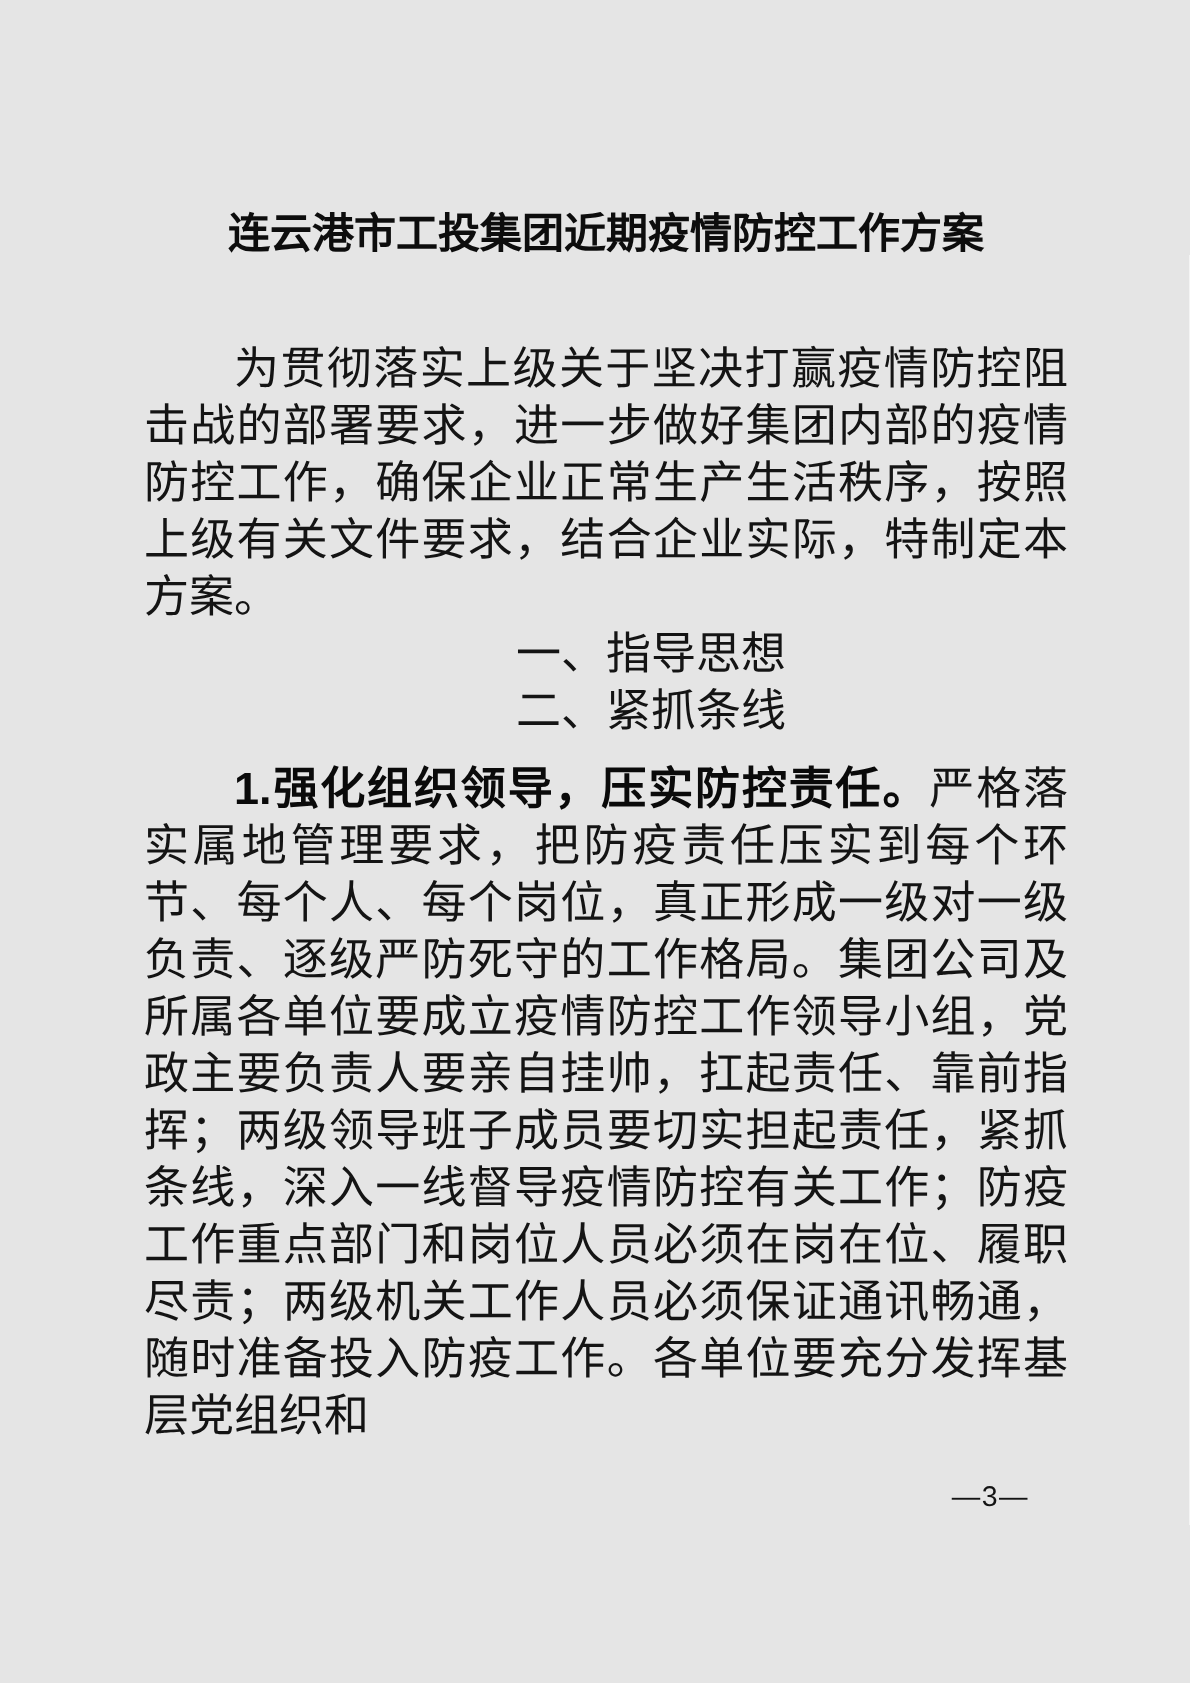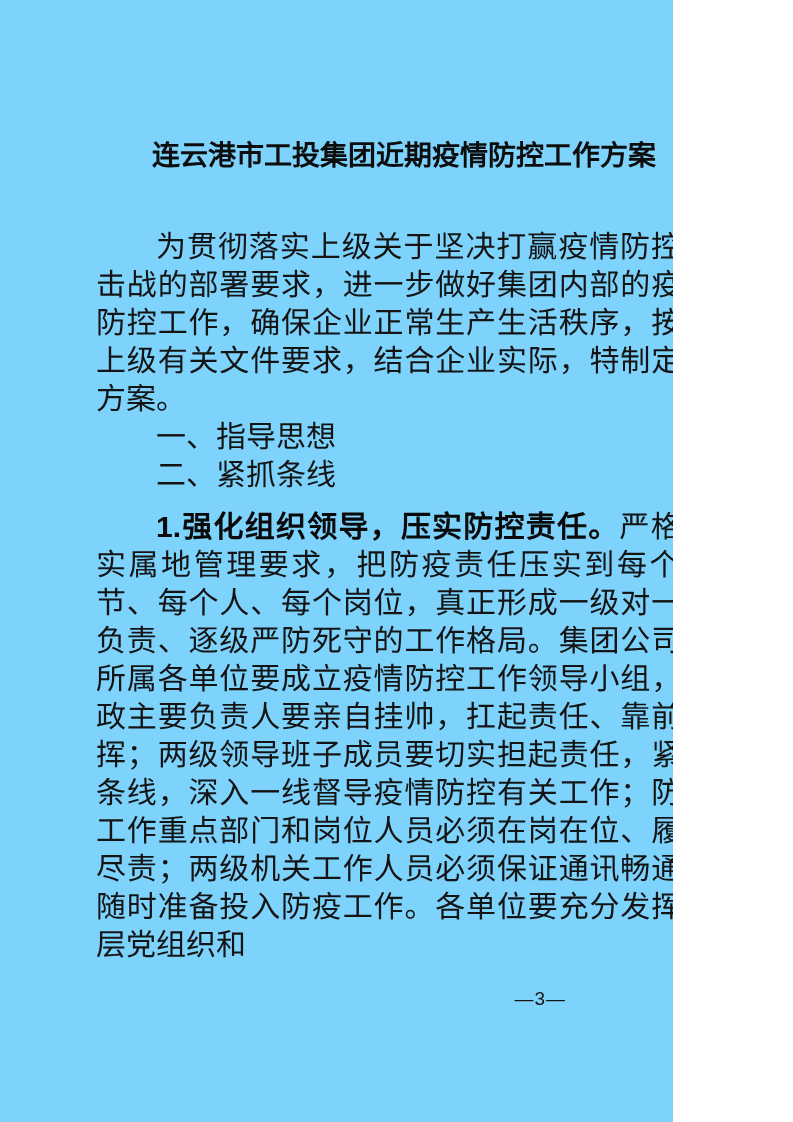--- a/index.html
+++ b/index.html
@@ -11,23 +11,23 @@
   body {
     width: 793px;
     height: 1122px;
     position: relative;
     font-family: "Liberation Sans", sans-serif;
     color: #111111;
   }
   .page {
     position: absolute;
     inset: 0;
-    width: 673px;
+    width: 793px;
     height: 1122px;
-    background: #7dd3fc;
+    background: #e5e5e5;
     overflow: hidden;
   }
   .content {
     position: absolute;
     left: 96px;
     top: 134px;
     width: 616px;
   }
   .doc-title {
     margin: 0 0 50px 0;
@@ -42,21 +42,21 @@
     margin: 0;
     font-size: 30px;
     line-height: 38px;
     text-align: justify;
     text-indent: 2em;
     font-weight: 400;
     color: #141414;
     word-break: break-all;
   }
   .para.heading {
-    text-align: left;
+    text-align: center;
   }
   .para.numbered {
     margin-top: 14px;
   }
   .lead {
     font-weight: 700;
     color: #0a0a0a;
   }
   .page-number {
     position: absolute;

